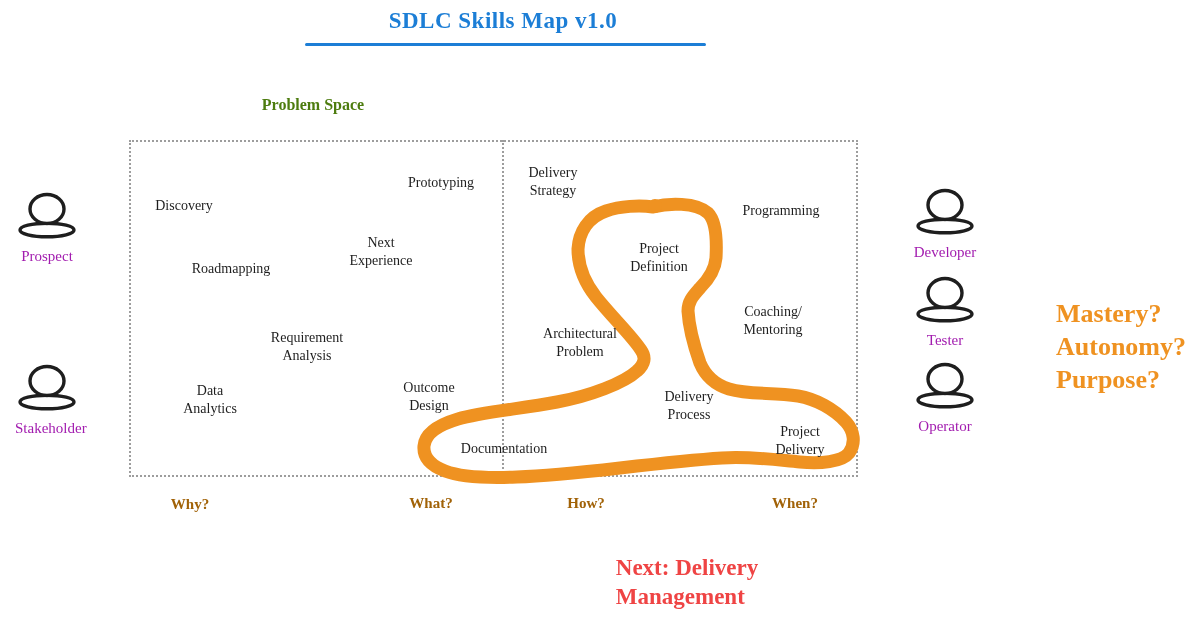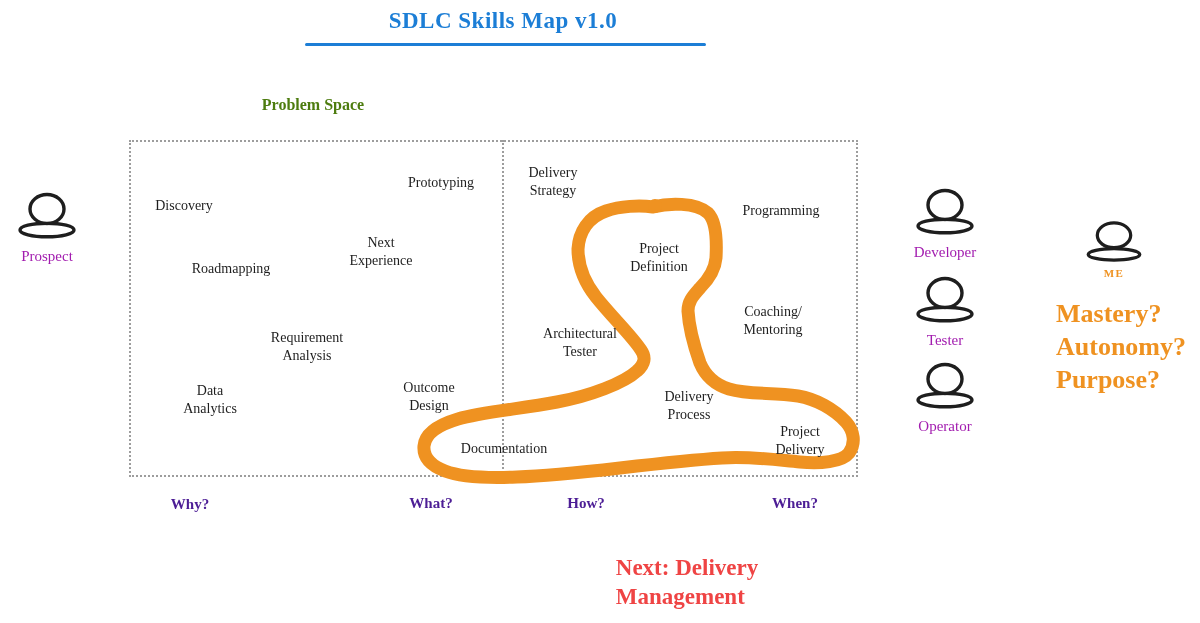--- a/index.html
+++ b/index.html
@@ -30,21 +30,21 @@
   }
   .dotted-divider{
     left:502px;top:140px;width:0;height:337px;
     border-left:2.5px dotted #9d9d9d;
   }
   .skill{
     font-size:14px;line-height:1.25;text-align:center;
     white-space:pre-line;color:#1e1e1e;
   }
   .question{
-    font-size:15px;font-weight:bold;color:#4c1d95;white-space:nowrap;
+    font-size:15px;font-weight:bold;color:#a16207;white-space:nowrap;
   }
   .persona{width:64px;text-align:center;}
   .persona-svg{width:60px;height:48px;display:block;margin:0 auto;}
   .pline{fill:#ffffff;stroke:#1e1e1e;stroke-width:3.4;}
   .persona-label{
     font-size:15px;color:#a21caf;margin-top:8px;white-space:nowrap;
   }
   .me-label{
     font-size:11px;font-weight:bold;color:#ef9221;letter-spacing:1.5px;
     margin-top:4px;
@@ -117,40 +117,47 @@
 Analytics</div>
   <div class="abs ctr skill" style="left:429px;top:396px">Outcome
 Design</div>
 
   <div class="abs ctr skill" style="left:553px;top:181px">Delivery
 Strategy</div>
   <div class="abs ctr skill" style="left:781px;top:211px">Programming</div>
   <div class="abs ctr skill" style="left:659px;top:257px">Project
 Definition</div>
   <div class="abs ctr skill" style="left:580px;top:342px">Architectural
-Tester</div>
+Problem</div>
   <div class="abs ctr skill" style="left:773px;top:320px">Coaching/
 Mentoring</div>
   <div class="abs ctr skill" style="left:689px;top:405px">Delivery
 Process</div>
   <div class="abs ctr skill" style="left:800px;top:440px">Project
 Delivery</div>
   <div class="abs ctr skill" style="left:504px;top:449px">Documentation</div>
 
   <div class="abs ctr question" style="left:190px;top:504px">Why?</div>
   <div class="abs ctr question" style="left:431px;top:503px">What?</div>
   <div class="abs ctr question" style="left:586px;top:503px">How?</div>
   <div class="abs ctr question" style="left:795px;top:503px">When?</div>
 
   <div class="abs persona" style="left:15px;top:192px">
     <svg class="persona-svg" viewBox="0 0 60 48">
       <ellipse class="pline" cx="30" cy="38" rx="27" ry="6.8"></ellipse>
       <ellipse class="pline" cx="30" cy="17" rx="17" ry="14.5"></ellipse>
     </svg>
     <div class="persona-label">Prospect</div>
+  </div>
+  <div class="abs persona" style="left:15px;top:364px">
+    <svg class="persona-svg" viewBox="0 0 60 48">
+      <ellipse class="pline" cx="30" cy="38" rx="27" ry="6.8"></ellipse>
+      <ellipse class="pline" cx="30" cy="17" rx="17" ry="14.5"></ellipse>
+    </svg>
+    <div class="persona-label">Stakeholder</div>
   </div>
 
   <div class="abs persona" style="left:913px;top:188px">
     <svg class="persona-svg" viewBox="0 0 60 48">
       <ellipse class="pline" cx="30" cy="38" rx="27" ry="6.8"></ellipse>
       <ellipse class="pline" cx="30" cy="17" rx="17" ry="14.5"></ellipse>
     </svg>
     <div class="persona-label">Developer</div>
   </div>
   <div class="abs persona" style="left:913px;top:276px">
@@ -161,27 +168,20 @@
     <div class="persona-label">Tester</div>
   </div>
   <div class="abs persona" style="left:913px;top:362px">
     <svg class="persona-svg" viewBox="0 0 60 48">
       <ellipse class="pline" cx="30" cy="38" rx="27" ry="6.8"></ellipse>
       <ellipse class="pline" cx="30" cy="17" rx="17" ry="14.5"></ellipse>
     </svg>
     <div class="persona-label">Operator</div>
   </div>
 
-  <div class="abs persona" style="left:1082px;top:221px">
-    <svg class="persona-svg" style="width:58px;height:42px" viewBox="0 0 60 44">
-      <ellipse class="pline" cx="30" cy="35" rx="27" ry="6"></ellipse>
-      <ellipse class="pline" cx="30" cy="15" rx="17.5" ry="13"></ellipse>
-    </svg>
-    <div class="me-label">ME</div>
-  </div>
 
   <div class="abs motivation" style="left:1056px;top:297px">Mastery?
 Autonomy?
 Purpose?</div>
 
   <div class="abs ctrx next-note" style="left:687px;top:553px">Next: Delivery
 Management</div>
 
 </div>
 

